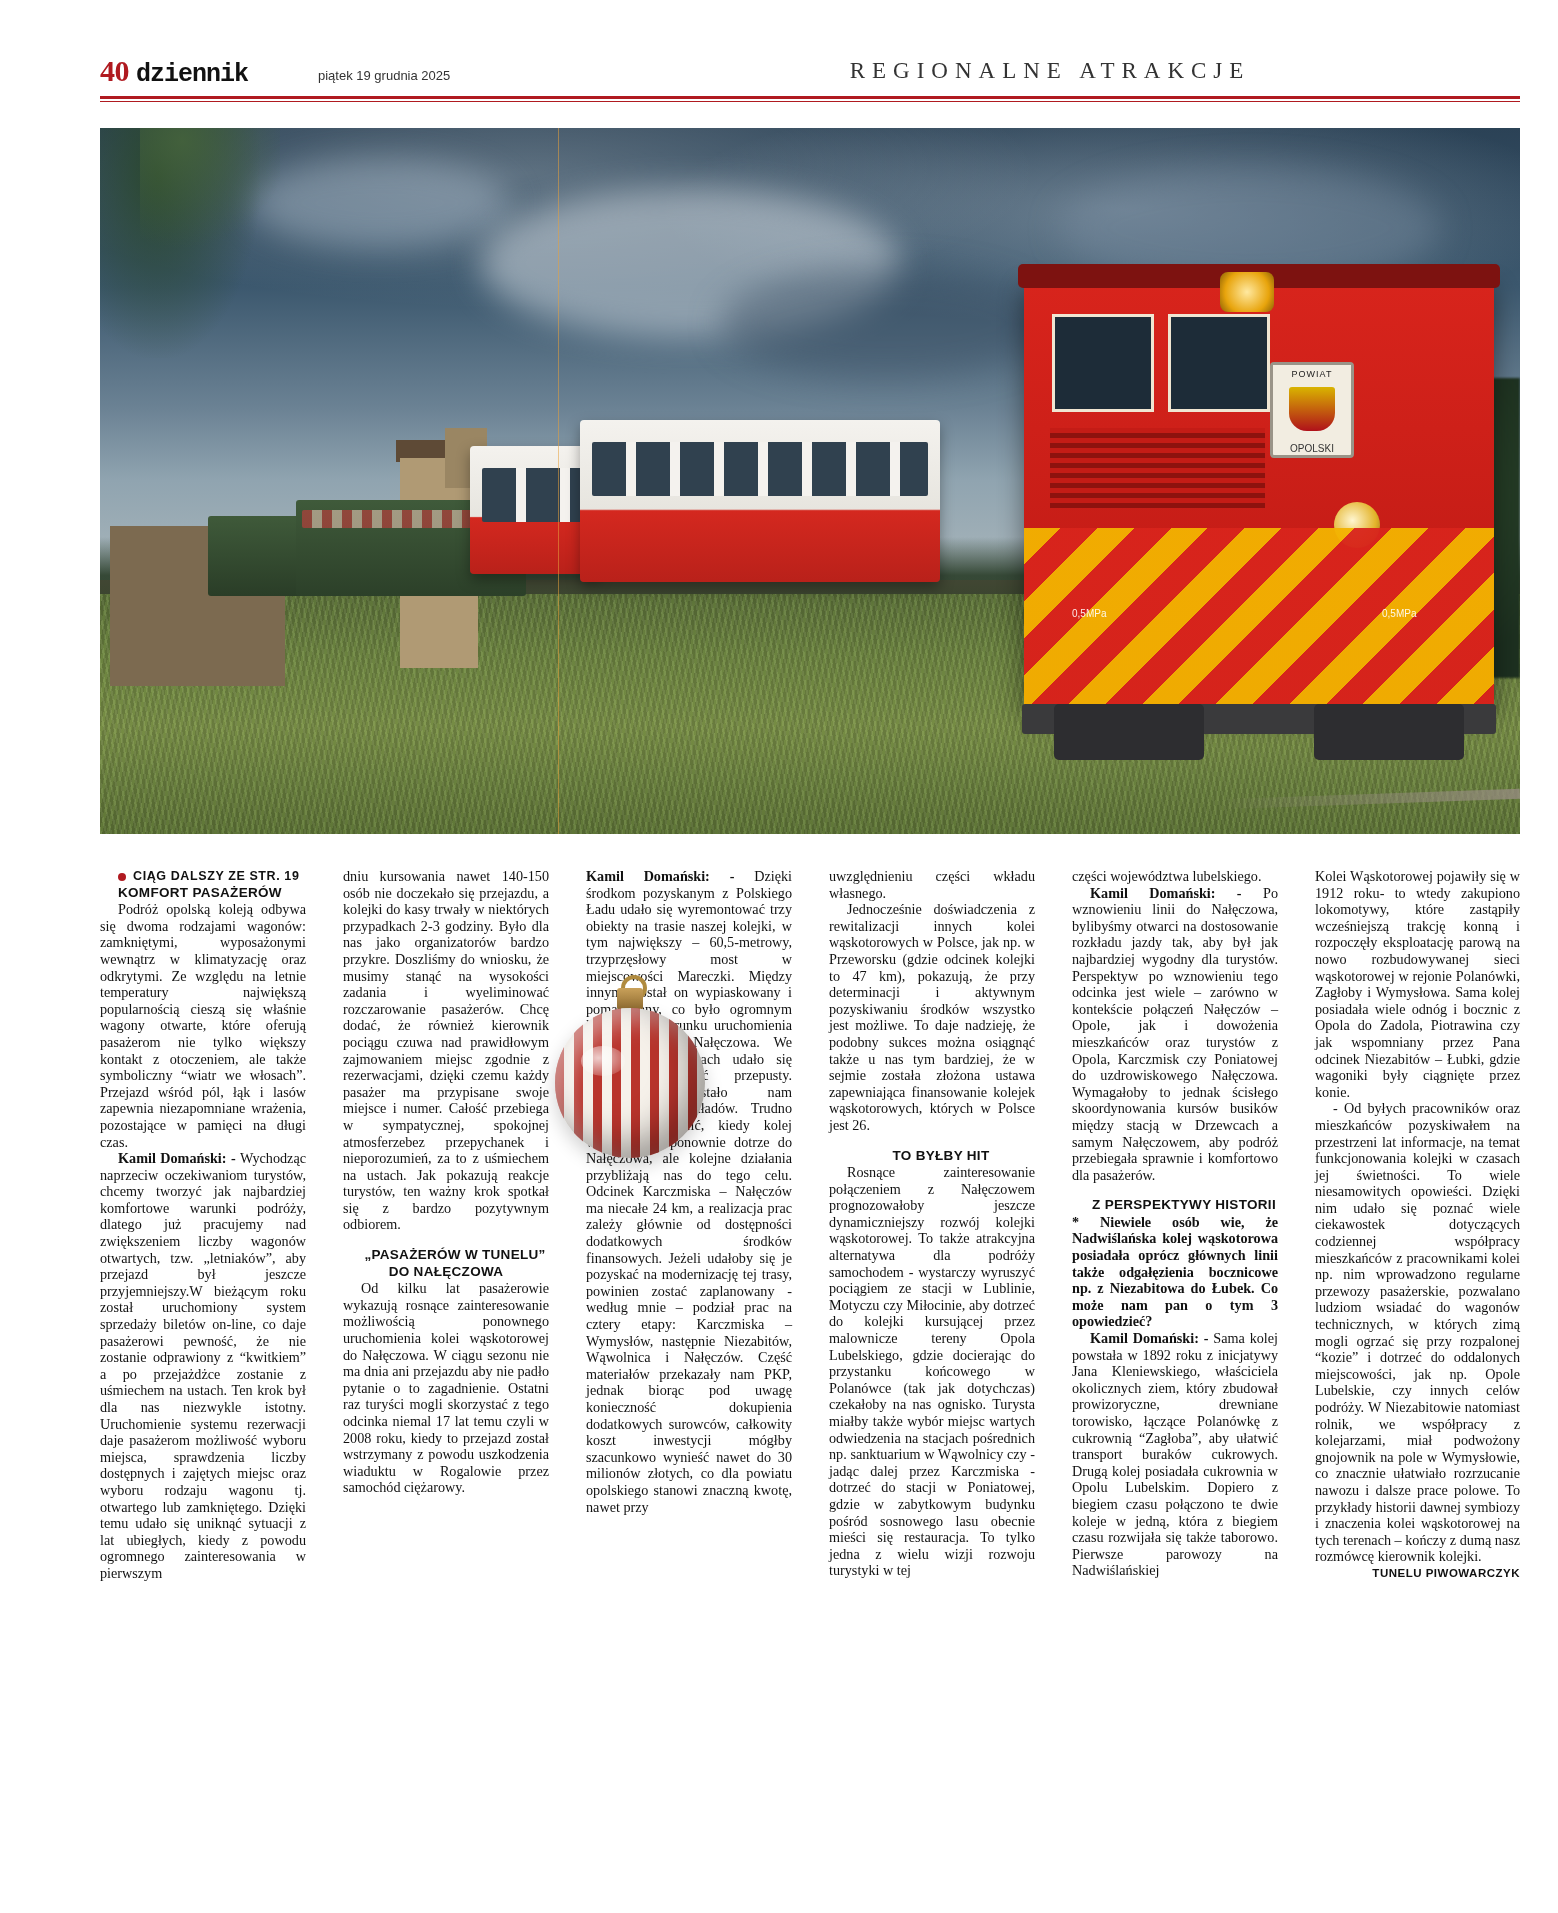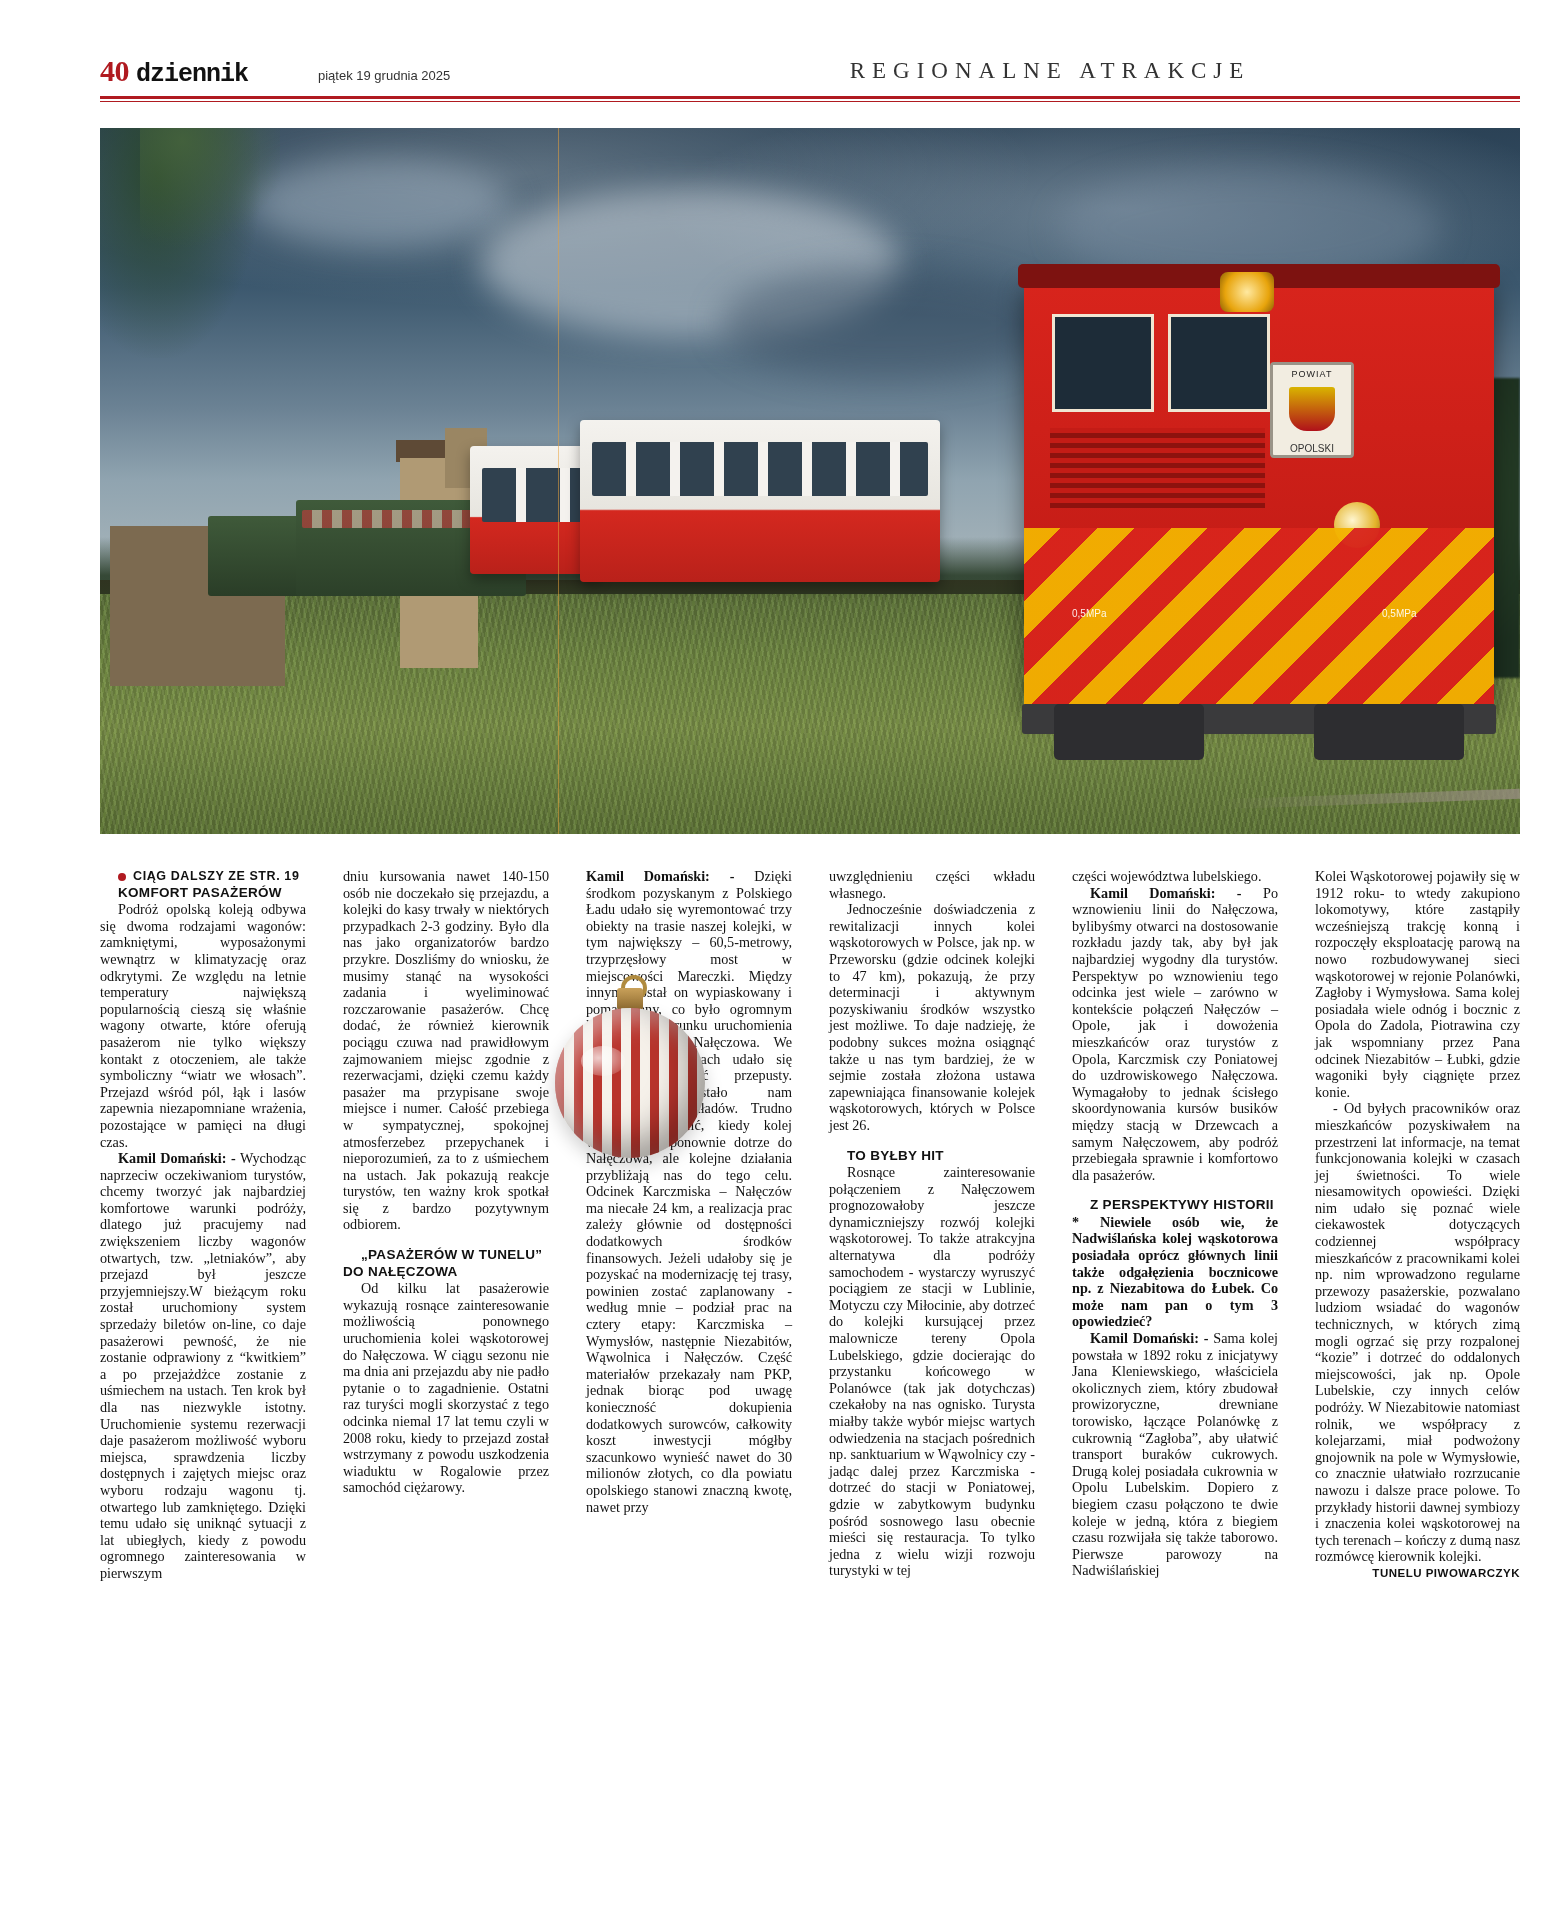--- a/index.html
+++ b/index.html
@@ -54,21 +54,21 @@
     position:absolute;left:0;right:0;top:43px;
     height:1px;background:#b01a20;
   }
 
   
   .photo{
     position:absolute;
     left:100px;top:128px;
     width:1420px;height:706px;
     overflow:hidden;
-    background:#7f1d1d;
+    background:#fca5a5;
   }
   .sky{
     position:absolute;left:0;top:0;width:100%;height:64%;
     background:
       radial-gradient(ellipse 60% 50% at 30% 10%, rgba(255,255,255,0.22), rgba(255,255,255,0) 60%),
       radial-gradient(ellipse 50% 40% at 72% 18%, rgba(210,220,230,0.35), rgba(210,220,230,0) 65%),
       linear-gradient(180deg,#2b4256 0%, #3c586e 35%, #6b8294 62%, #90a4b0 78%, #a9b6bb 100%);
   }
   .cloud{
     position:absolute;
@@ -255,21 +255,21 @@
   }
   .cont-dot{
     display:inline-block;width:8px;height:8px;border-radius:50%;
     background:#b01a20;margin-right:7px;vertical-align:middle;
   }
   .subhead{
     font-family:"Liberation Sans", sans-serif;
     font-size:13.5px;font-weight:bold;letter-spacing:0.3px;
     margin:0 0 8px 0;text-indent:0;text-align:left;
   }
-  .subhead.sp{margin-top:14px;}
+  .subhead.sp{margin-top:14px;text-align:center;}
   .lead-name{font-weight:bold;}
   .boldpar{font-weight:bold;}
   .sign{
     font-family:"Liberation Sans", sans-serif;
     font-size:11.5px;font-weight:bold;letter-spacing:0.5px;
     text-align:right;text-indent:0;margin-top:10px;
   }
 
   
   .bauble{

